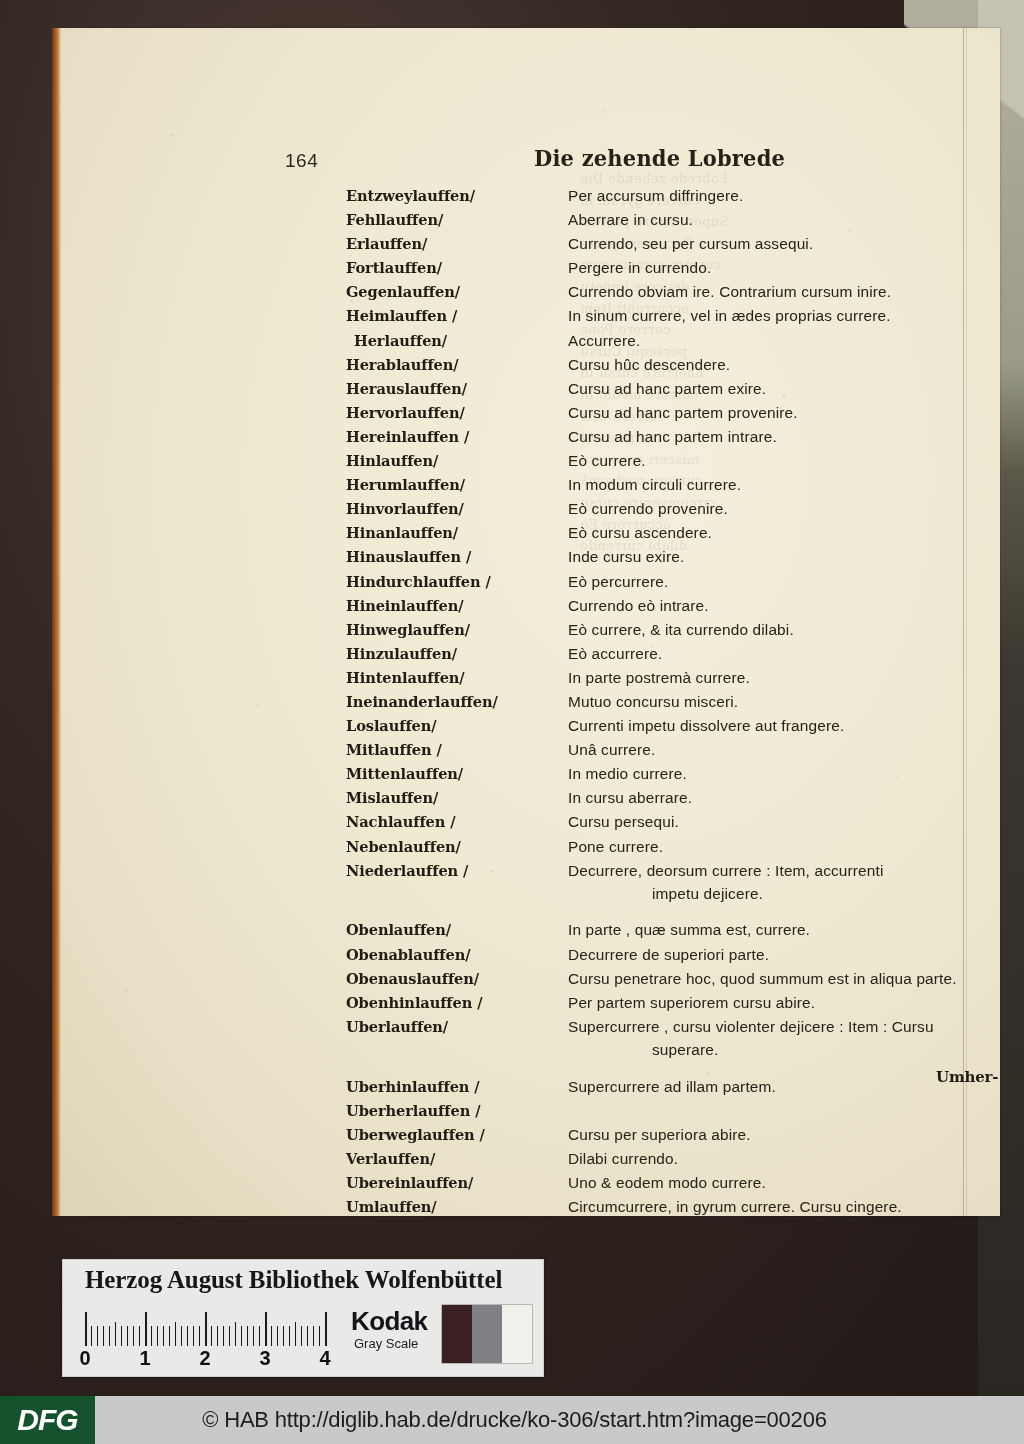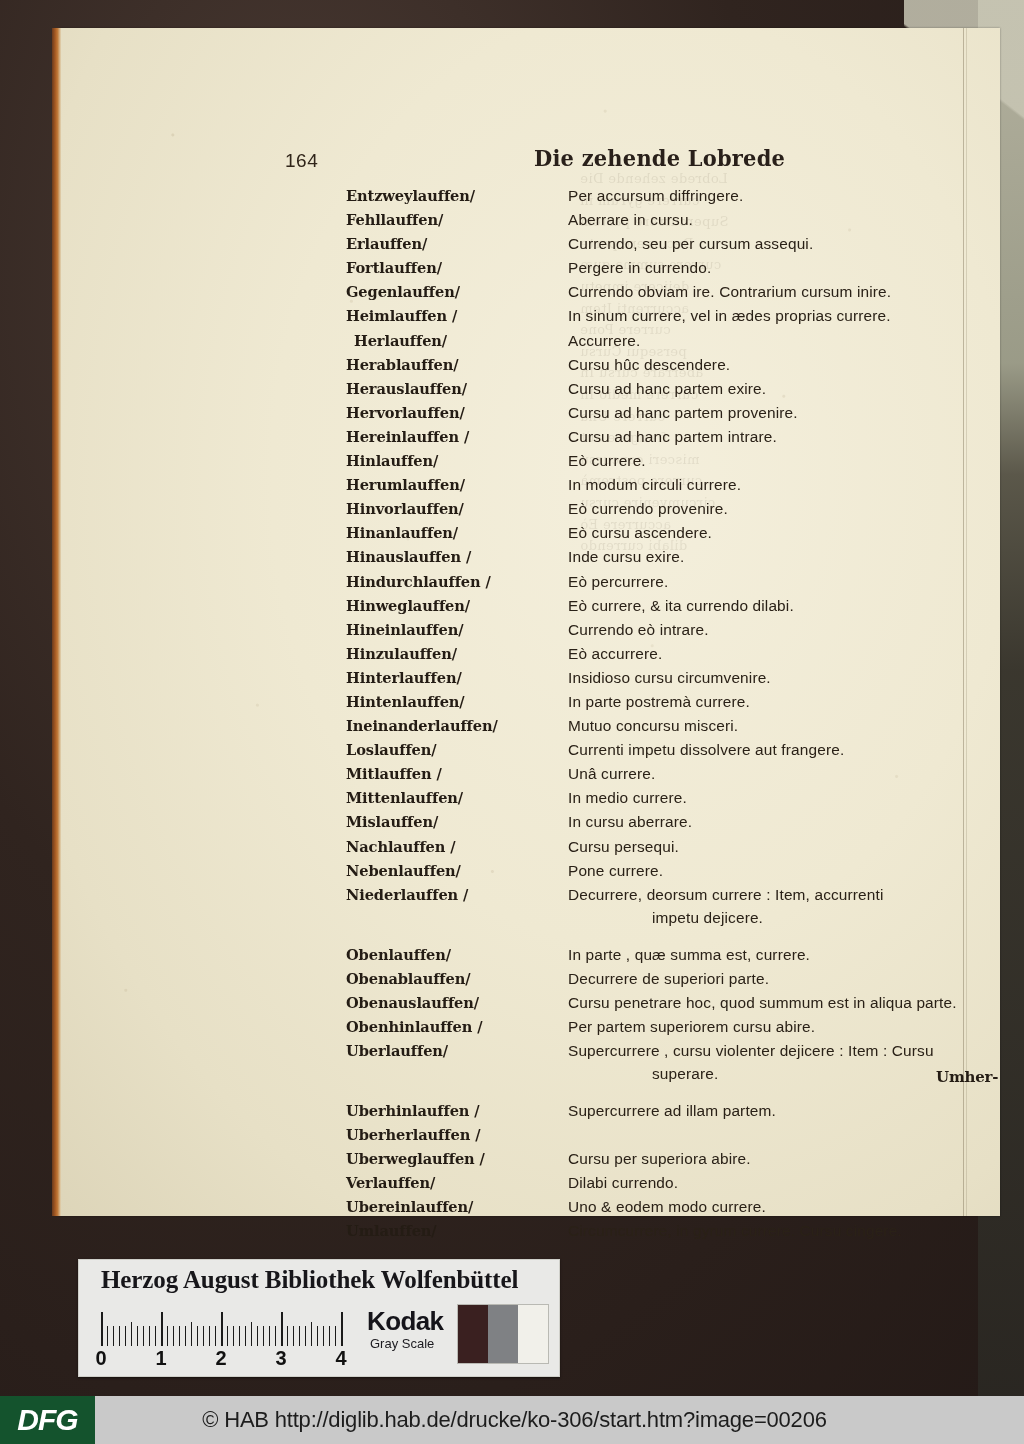--- a/index.html
+++ b/index.html
@@ -109,21 +109,20 @@
     position:absolute;left:876px;top:1040px;
     font-family:"DejaVu Serif", serif;font-weight:bold;font-size:15px;
     color:#241c14;letter-spacing:-.2px;
   }
 
   
   #target-card{
     position:absolute;left:62px;top:1259px;width:480px;height:116px;
     background:#e9e9e7;border:1px solid #cfcfc9;
     box-shadow:0 1px 2px rgba(0,0,0,.5);
-    margin-left:16px;
   }
   .hab-title{
     position:absolute;left:22px;top:6px;
     font-family:"Liberation Serif", serif;font-weight:bold;font-size:25px;
     color:#17161a;letter-spacing:-.1px;white-space:nowrap;
   }
   .ruler{position:absolute;left:22px;top:48px;width:240px;height:50px;}
   .ruler .tick{position:absolute;bottom:12px;width:1px;background:#1b1b1b;}
   .ruler .num{
     position:absolute;bottom:-12px;
@@ -243,34 +242,30 @@
         </div>
         <div class="entry">
           <div class="de">Hinauslauffen /</div>
           <div class="la"><span>Inde cursu exire.</span></div>
         </div>
         <div class="entry">
           <div class="de">Hindurchlauffen /</div>
           <div class="la"><span>Eò percurrere.</span></div>
         </div>
         <div class="entry">
+          <div class="de">Hineinlauffen/</div>
+          <div class="la"><span>Currendo eò intrare.</span></div>
+        </div>
+        <div class="entry">
           <div class="de">Hinweglauffen/</div>
           <div class="la"><span>Eò currere, &amp; ita currendo dilabi.</span></div>
         </div>
         <div class="entry">
-          <div class="de">Hineinlauffen/</div>
-          <div class="la"><span>Currendo eò intrare.</span></div>
-        </div>
-        <div class="entry">
           <div class="de">Hinzulauffen/</div>
           <div class="la"><span>Eò accurrere.</span></div>
-        </div>
-        <div class="entry">
-          <div class="de">Hinterlauffen/</div>
-          <div class="la"><span>Insidioso cursu circumvenire.</span></div>
         </div>
         <div class="entry">
           <div class="de">Hintenlauffen/</div>
           <div class="la"><span>In parte postremà currere.</span></div>
         </div>
         <div class="entry">
           <div class="de">Ineinanderlauffen/</div>
           <div class="la"><span>Mutuo concursu misceri.</span></div>
         </div>
         <div class="entry">

